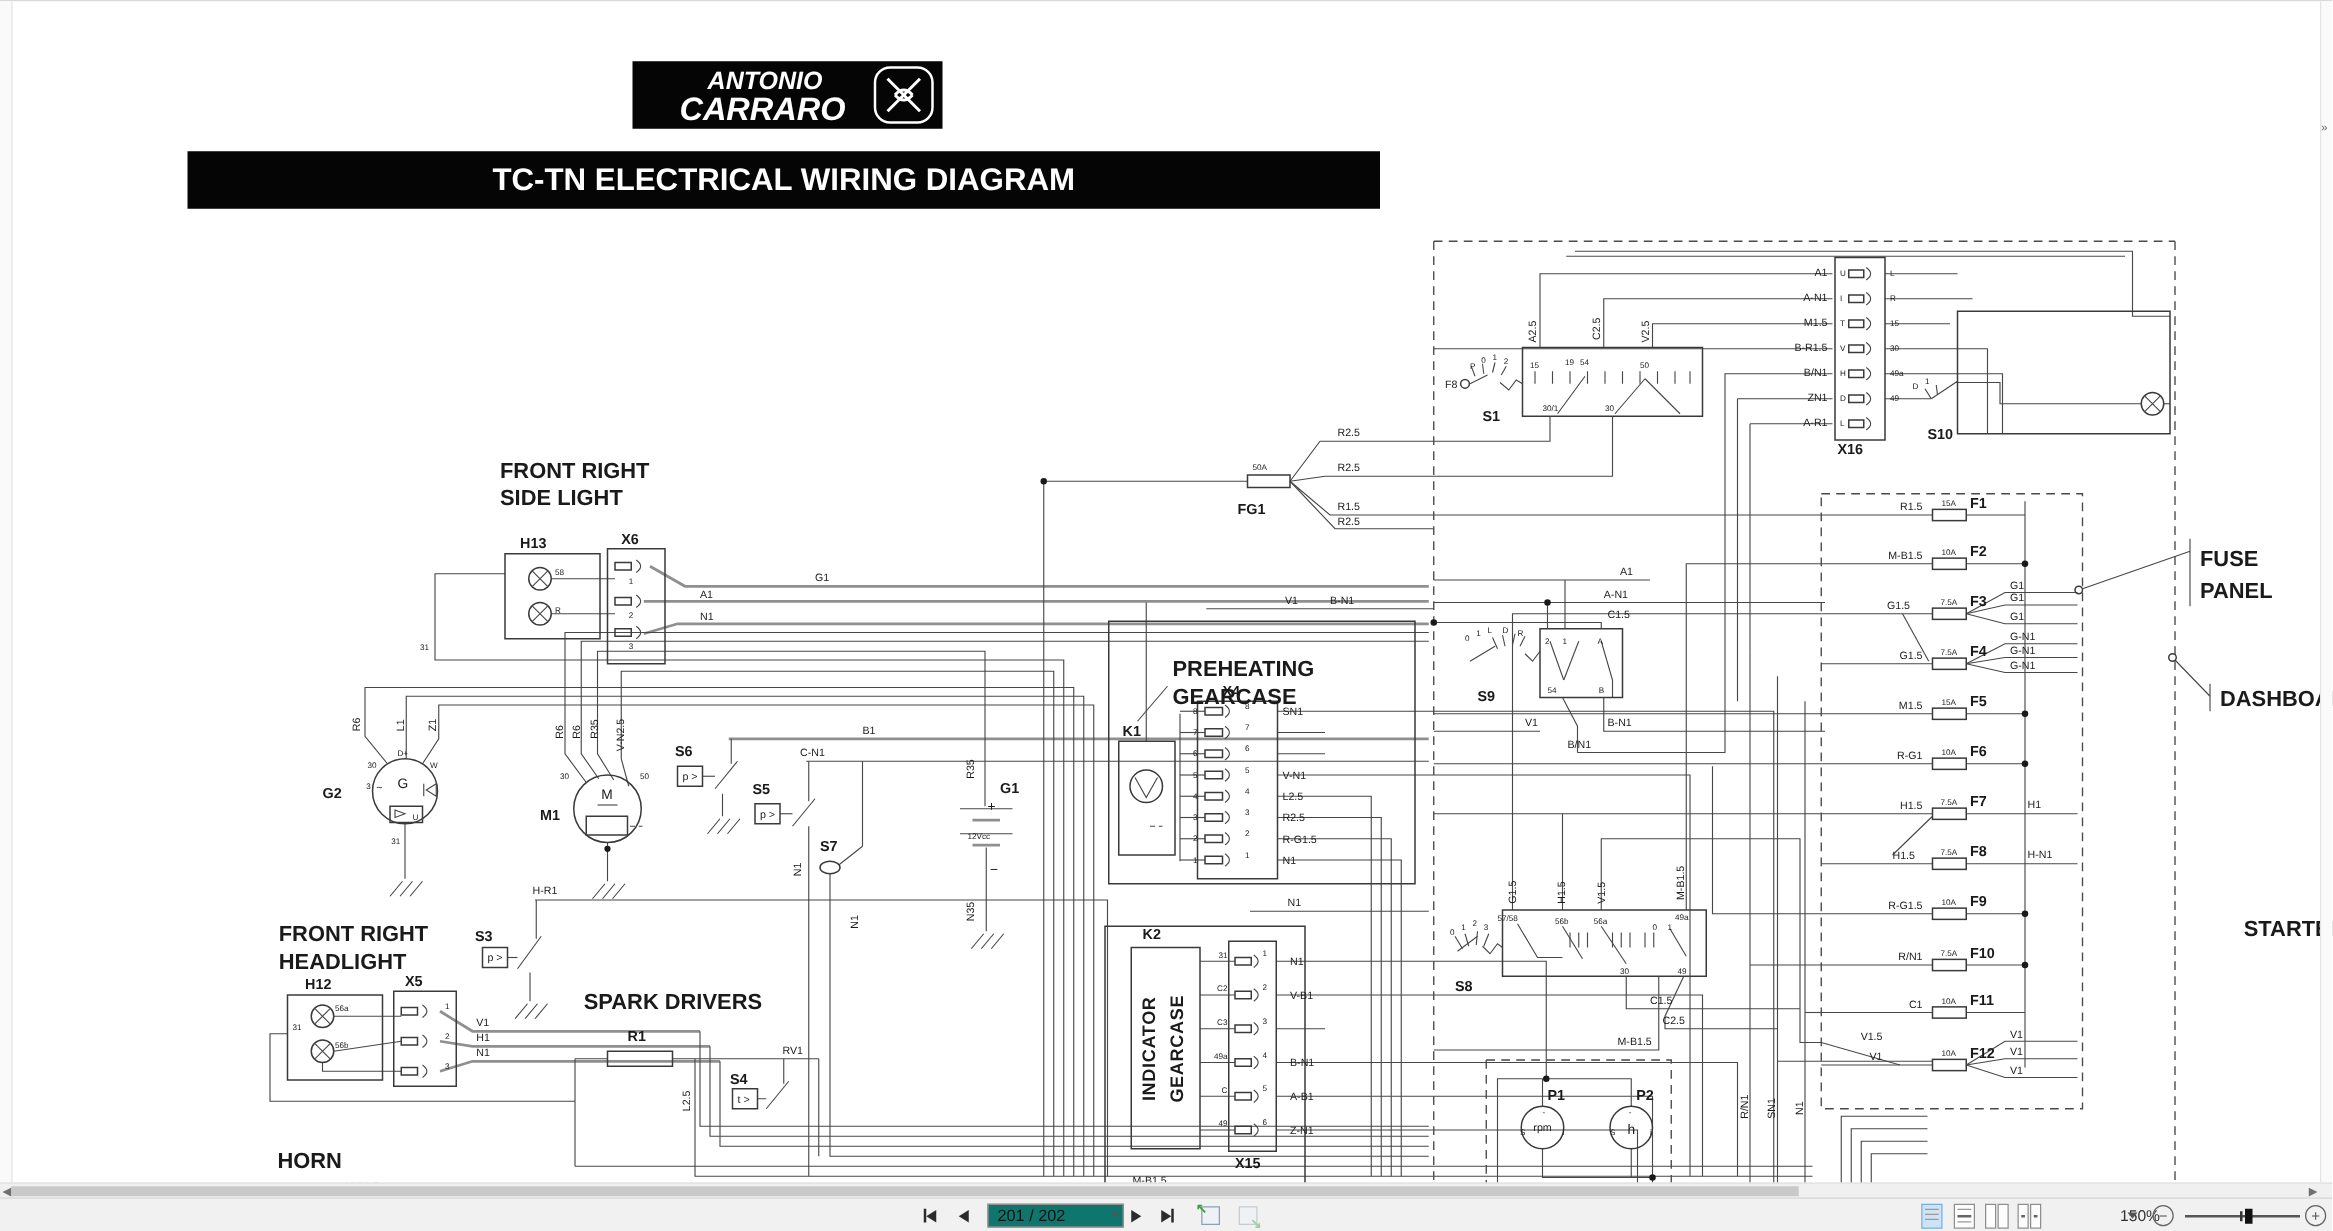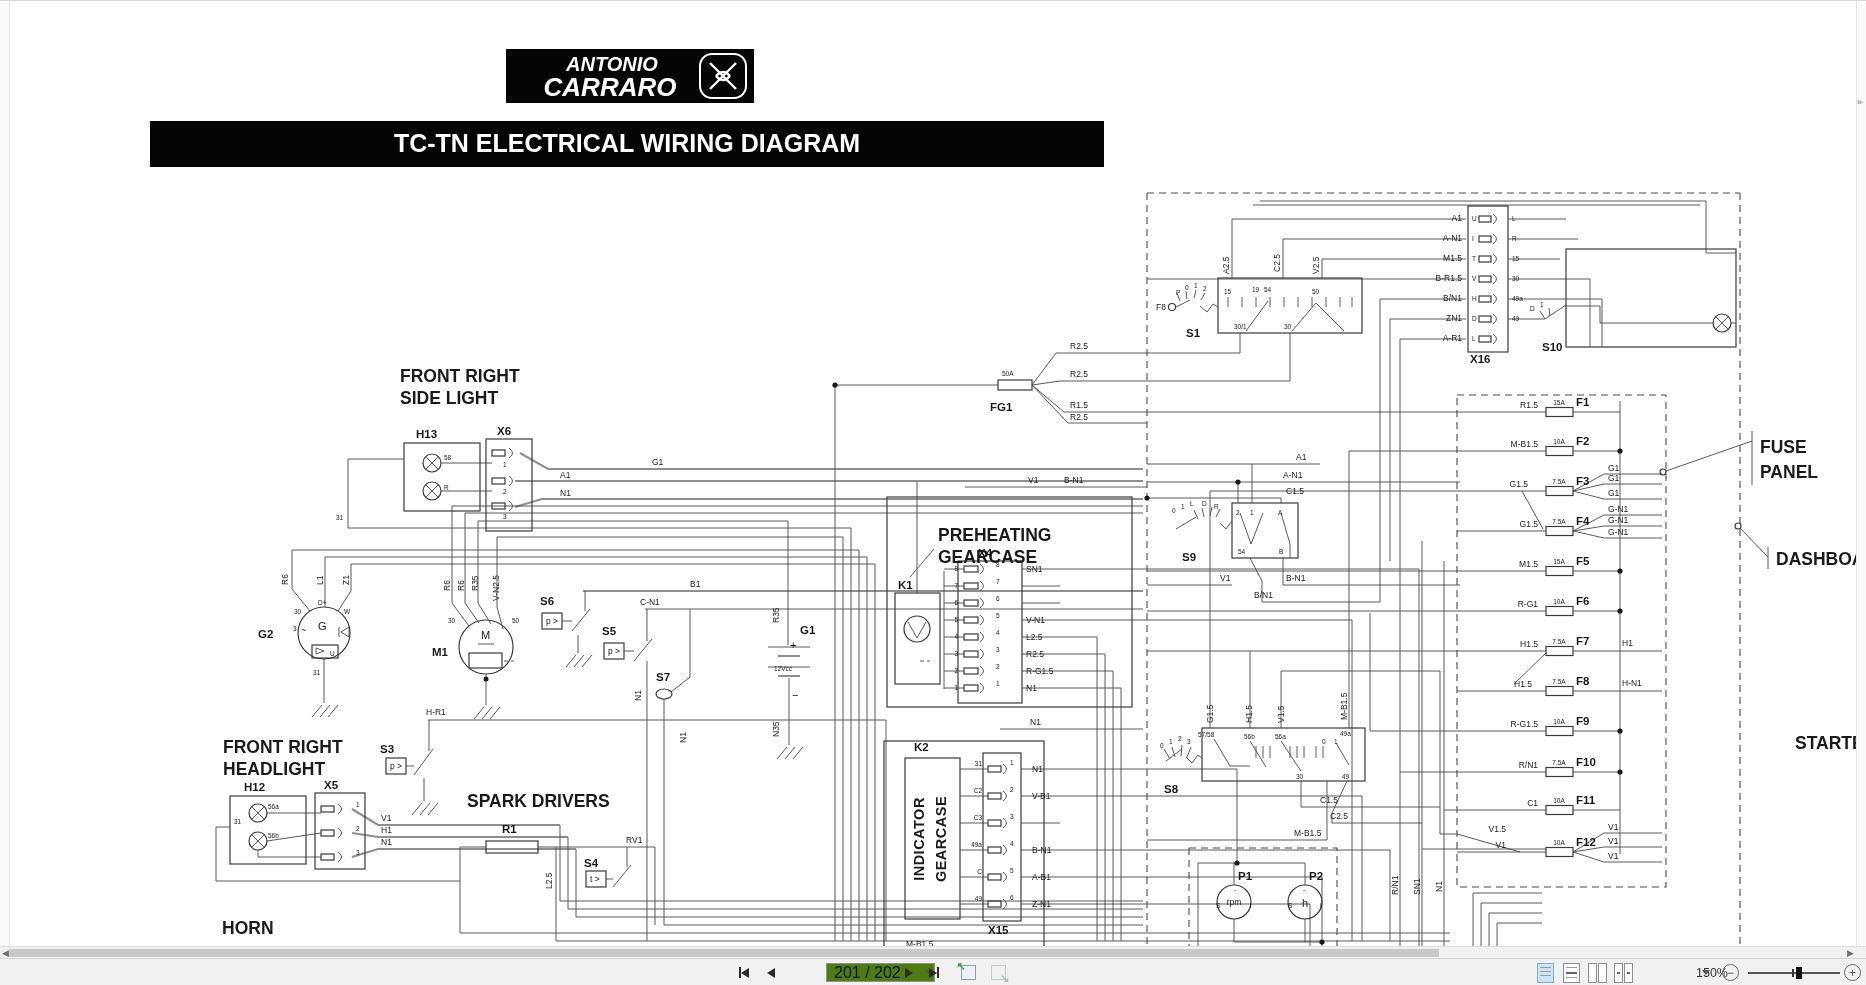--- a/index.html
+++ b/index.html
@@ -17,21 +17,21 @@
   .dsh{stroke:#4a4a4a;stroke-width:1.1;fill:none;stroke-dasharray:7 5}
   .wd{stroke:#474747;stroke-width:.9;fill:none;stroke-dasharray:4 3}
   
   #edgeL{position:absolute;left:0;top:0;width:9px;height:946px;background:#fafafa;border-right:1px solid #e4e4e4;}
   #edgeR{position:absolute;right:0;top:0;width:9px;height:946px;background:#fafafa;border-left:1px solid #e4e4e4;font-size:9px;color:#666;text-align:center;}
   #hscroll{position:absolute;left:0;bottom:27px;width:100%;height:12px;background:#f0f0f0;border-top:1px solid #e0e0e0;}
   #hthumb{position:absolute;left:9px;top:2px;width:1430px;height:8px;background:#c9c9c9;}
   .scrArrow{position:absolute;top:0;font-size:9px;color:#707070;line-height:12px;}
   #toolbar{position:absolute;left:0;bottom:0;width:100%;height:27px;background:#f1f1f1;border-top:1px solid #d6d6d6;}
   .tbtn{position:absolute;top:4px;height:19px;display:flex;align-items:center;justify-content:center;color:#2b2b2b;font-size:12px;cursor:default;}
-  #pagebox{position:absolute;left:826px;top:4px;width:100px;height:17px;background:#4d7c0f;border:1px solid #919191;font-size:16px;color:#111;line-height:17px;padding-left:7px;}
+  #pagebox{position:absolute;left:790px;top:4px;width:100px;height:17px;background:#0f766e;border:1px solid #919191;font-size:13px;color:#111;line-height:17px;padding-left:7px;}
   #pagebox .caret{position:absolute;right:3px;top:6px;width:0;height:0;border-left:3.5px solid transparent;border-right:3.5px solid transparent;border-top:4px solid #555;}
   .tri{width:0;height:0;border-top:5.5px solid transparent;border-bottom:5.5px solid transparent;}
   .triL{border-right:8px solid #2b2b2b;}
   .triR{border-left:8px solid #2b2b2b;}
   .bar{width:2.5px;height:11px;background:#2b2b2b;}
   .viewico{width:13px;height:13px;border:1.5px solid #8aa0b4;background:#eef2f6;position:relative;}
   .viewico .ga{position:absolute;left:-5px;top:-6px;color:#3f9e3f;font-size:11px;font-weight:bold;}
   .layico{width:15px;height:18px;border:1px solid #8e8e8e;background:#fdfdfd;position:relative;}
   .layico i{position:absolute;left:2px;right:2px;height:1.5px;background:#9a9a9a;}
   .layact{background:#cfe3f7;border:1px solid #7ab0dd;}

